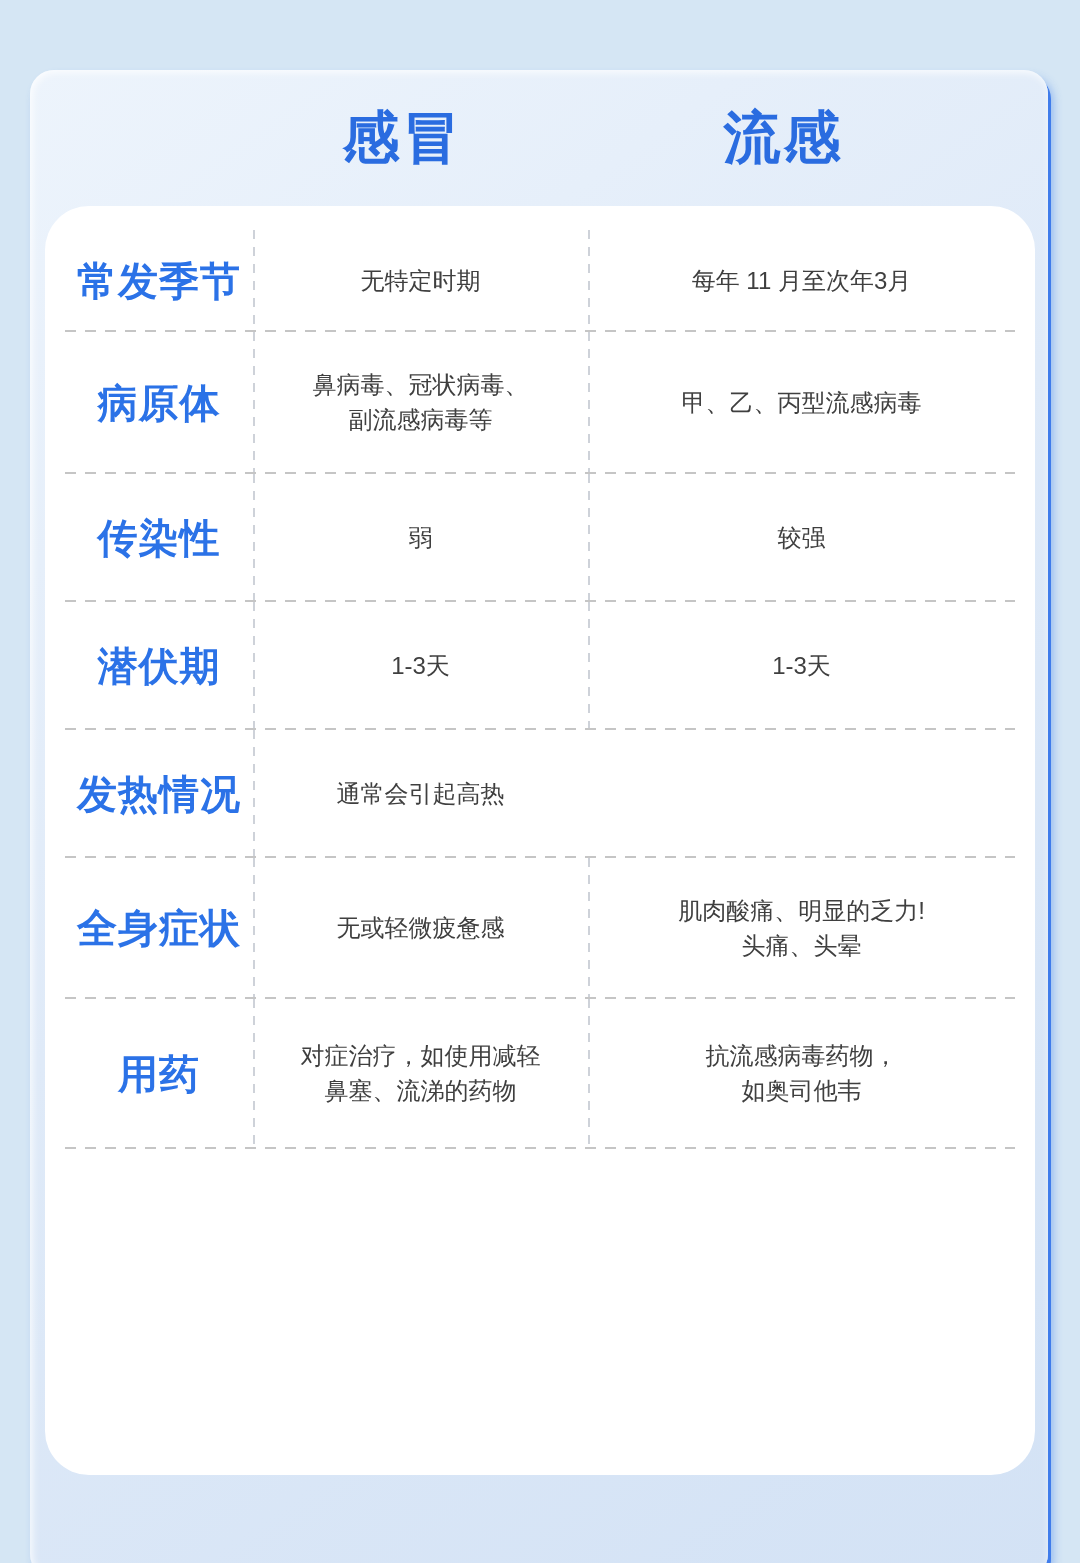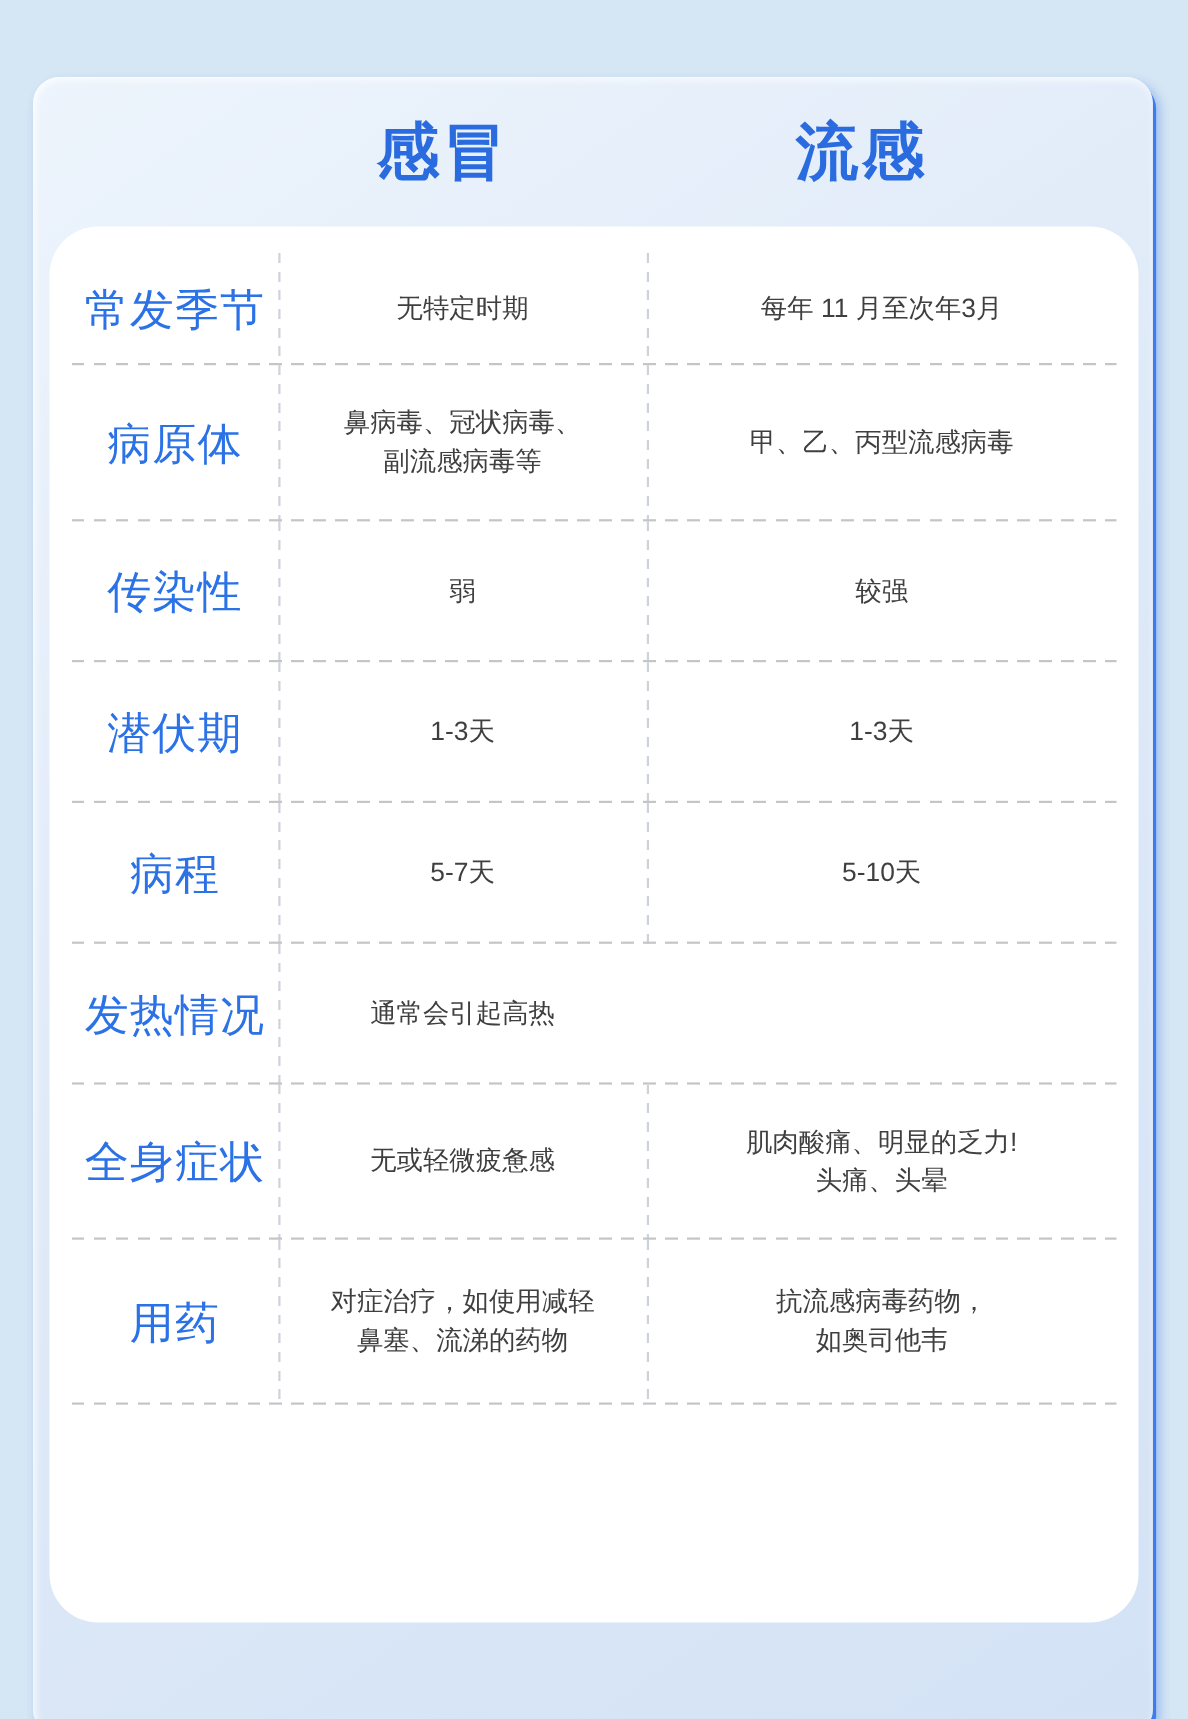--- a/index.html
+++ b/index.html
@@ -67,21 +67,21 @@
     display: flex;
     align-items: center;
     justify-content: center;
     text-align: center;
     position: relative;
     padding: 8px 10px;
   }
   .cell.label {
     color: #2b72e7;
     font-size: 40px;
-    font-weight: normal;
+    font-weight: bold;
     letter-spacing: 1px;
   }
   .cell.value {
     color: #3f3f3f;
     font-size: 24px;
     line-height: 1.45;
     white-space: pre-line;
   }
   .cell.value::before {
     content: "";
@@ -122,25 +122,20 @@
       <div class="cell value">弱</div>
       <div class="cell value">较强</div>
     </div>
 
     <div class="row h-128">
       <div class="cell label">潜伏期</div>
       <div class="cell value">1-3天</div>
       <div class="cell value">1-3天</div>
     </div>
 
-    <div class="row h-128">
-      <div class="cell label">病程</div>
-      <div class="cell value">5-7天</div>
-      <div class="cell value">5-10天</div>
-    </div>
 
     <div class="row h-128">
       <div class="cell label">发热情况</div>
       <div class="cell value">通常会引起高热</div>
     </div>
 
 
     <div class="row h-141">
       <div class="cell label">全身症状</div>
       <div class="cell value">无或轻微疲惫感</div>

